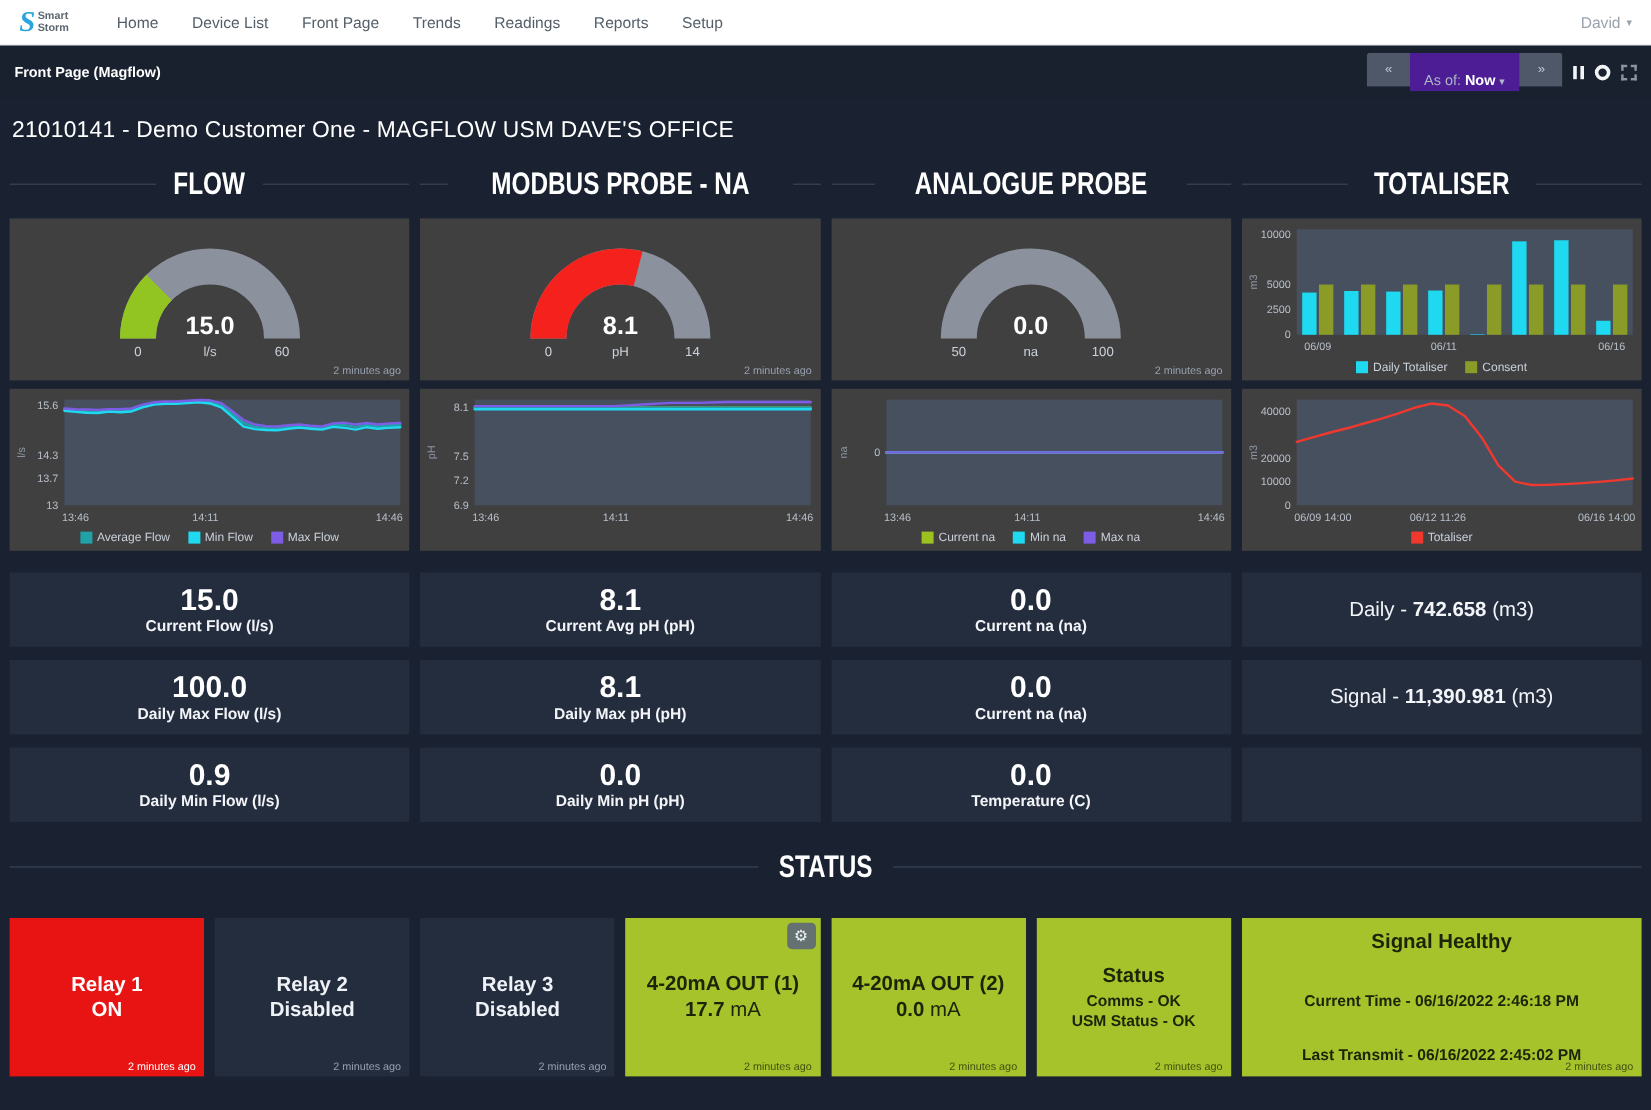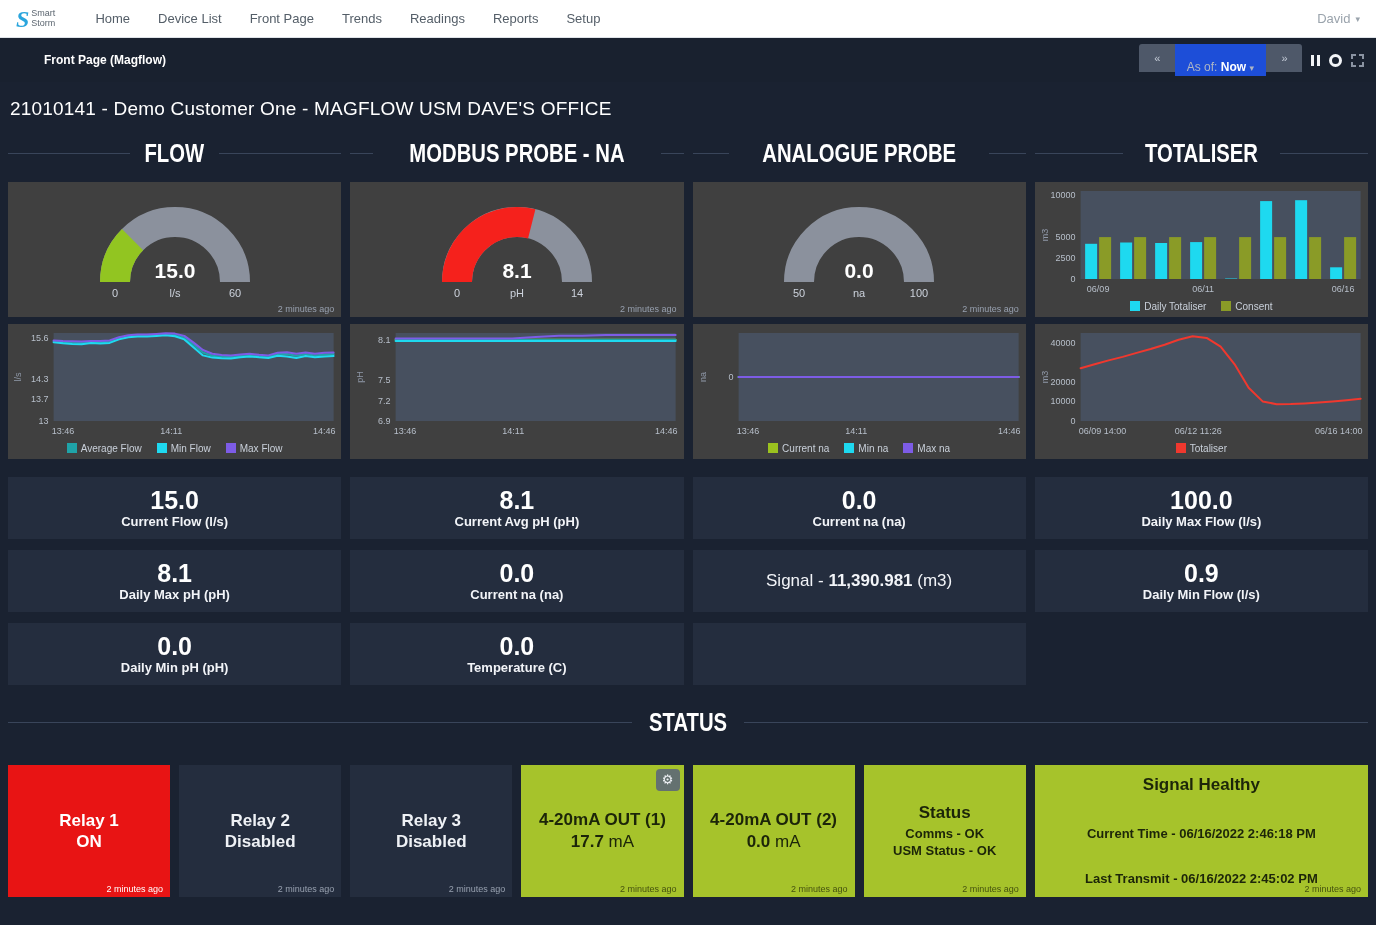--- a/index.html
+++ b/index.html
@@ -7,33 +7,33 @@
   body {
     width:1376px; height:925px;
     background:#1a2231;
     font-family:"Liberation Sans", sans-serif;
     color:#fff;
   }
   
   .nav { height:38px; background:#ffffff; display:flex; align-items:center; padding:0 16px; border-bottom:1px solid #dfe3e8; }
   .brand { display:flex; align-items:center; gap:2px; margin-right:26px; cursor:pointer; }
   .brand-s { font-size:24px; font-weight:700; font-style:italic; color:#2aa5dd; line-height:1; font-family:"Liberation Serif", serif; }
-  .brand-text { display:flex; flex-direction:column; font-size:9px; color:#5c6670; line-height:1.05; font-weight:400; }
+  .brand-text { display:flex; flex-direction:column; font-size:9px; color:#5c6670; line-height:1.05; font-weight:700; }
   .menu { display:flex; align-items:center; }
   .menu a { color:#545e68; font-size:13px; text-decoration:none; padding:0 14px; }
   .user { margin-left:auto; color:#9aa3ac; font-size:13px; display:flex; align-items:center; gap:5px; cursor:pointer; }
   .caret { font-size:9px; }
   
   .subbar { height:44px; background:#19212f; display:flex; align-items:center; padding:0 12px; }
-  .crumb { font-size:12px; font-weight:700; color:#fff;margin-left:32px; }
+  .crumb { font-size:12px; font-weight:700; color:#fff; }
   .controls { margin-left:auto; display:flex; align-items:center; gap:9px; }
   .btn-group { display:flex; border-radius:3px; overflow:hidden; }
   .bg-btn { border:none; height:28px; color:#c3cad6; font-size:12px; cursor:pointer; font-family:inherit; }
   .bg-arrow { width:36px; background:#4e5869; font-size:11px; letter-spacing:-1px; }
-  .bg-asof { background:#1d4ed8; padding:16px 12px; color:#aeb6c4; }
+  .bg-asof { background:#4c1d95; padding:16px 12px; color:#aeb6c4; }
   .bg-asof b { color:#fff; }
   .ic { display:inline-flex; align-items:center; justify-content:center; cursor:pointer; }
   .pause { gap:3px; }
   .pause i { width:3px; height:11px; background:#f2f4f7; display:block; }
   .ring { width:13px; height:13px; border:3px solid #f2f4f7; border-radius:50%; }
   .fs { width:13px; height:13px;
     background:
       linear-gradient(#8a93a2,#8a93a2) left 0 top 0/5px 2px,
       linear-gradient(#8a93a2,#8a93a2) left 0 top 0/2px 5px,
       linear-gradient(#8a93a2,#8a93a2) right 0 top 0/5px 2px,
@@ -330,20 +330,23 @@
       <div class="stat-label">Current Flow (l/s)</div>
     </div>
     <div class="stat-tile">
       <div class="stat-value">8.1</div>
       <div class="stat-label">Current Avg pH (pH)</div>
     </div>
     <div class="stat-tile">
       <div class="stat-value">0.0</div>
       <div class="stat-label">Current na (na)</div>
     </div>
+    <div class="stat-tile">
+      <div class="tot-line"><span>Daily - </span><b>742.658</b><span> (m3)</span></div>
+    </div>
 
     <div class="stat-tile">
       <div class="stat-value">100.0</div>
       <div class="stat-label">Daily Max Flow (l/s)</div>
     </div>
     <div class="stat-tile">
       <div class="stat-value">8.1</div>
       <div class="stat-label">Daily Max pH (pH)</div>
     </div>
     <div class="stat-tile">

